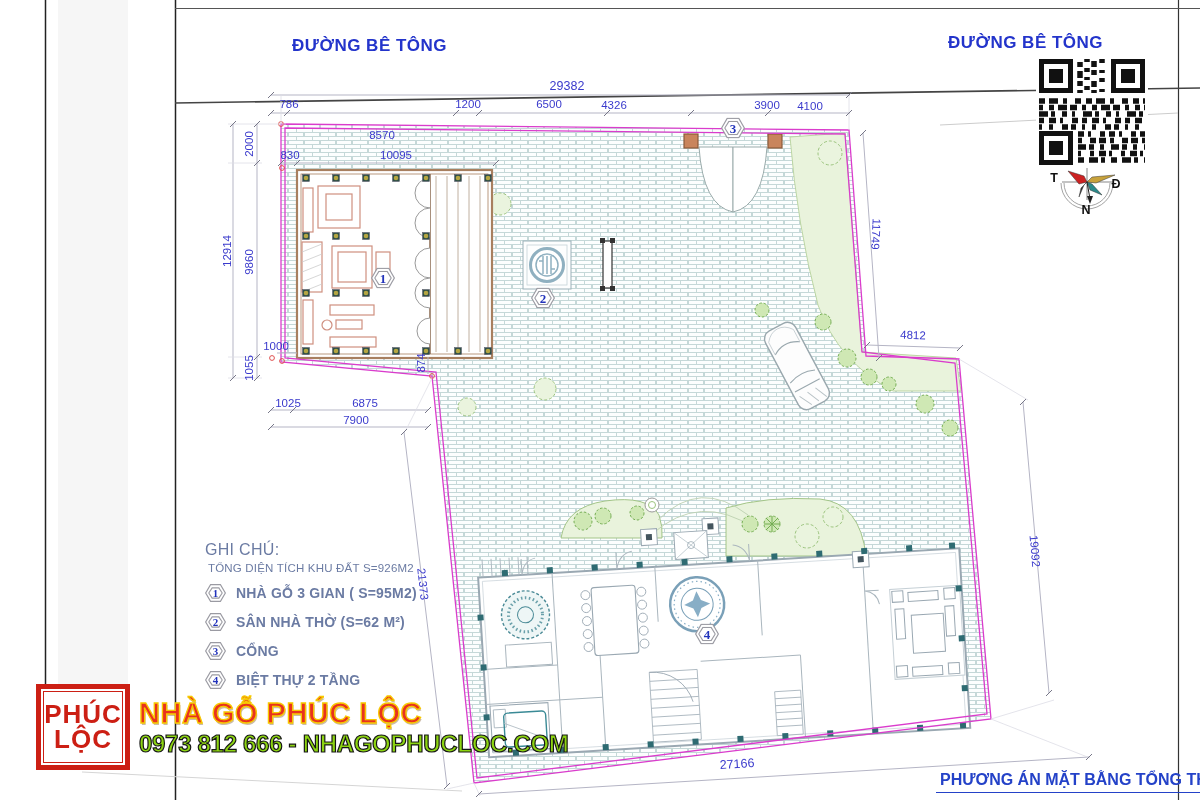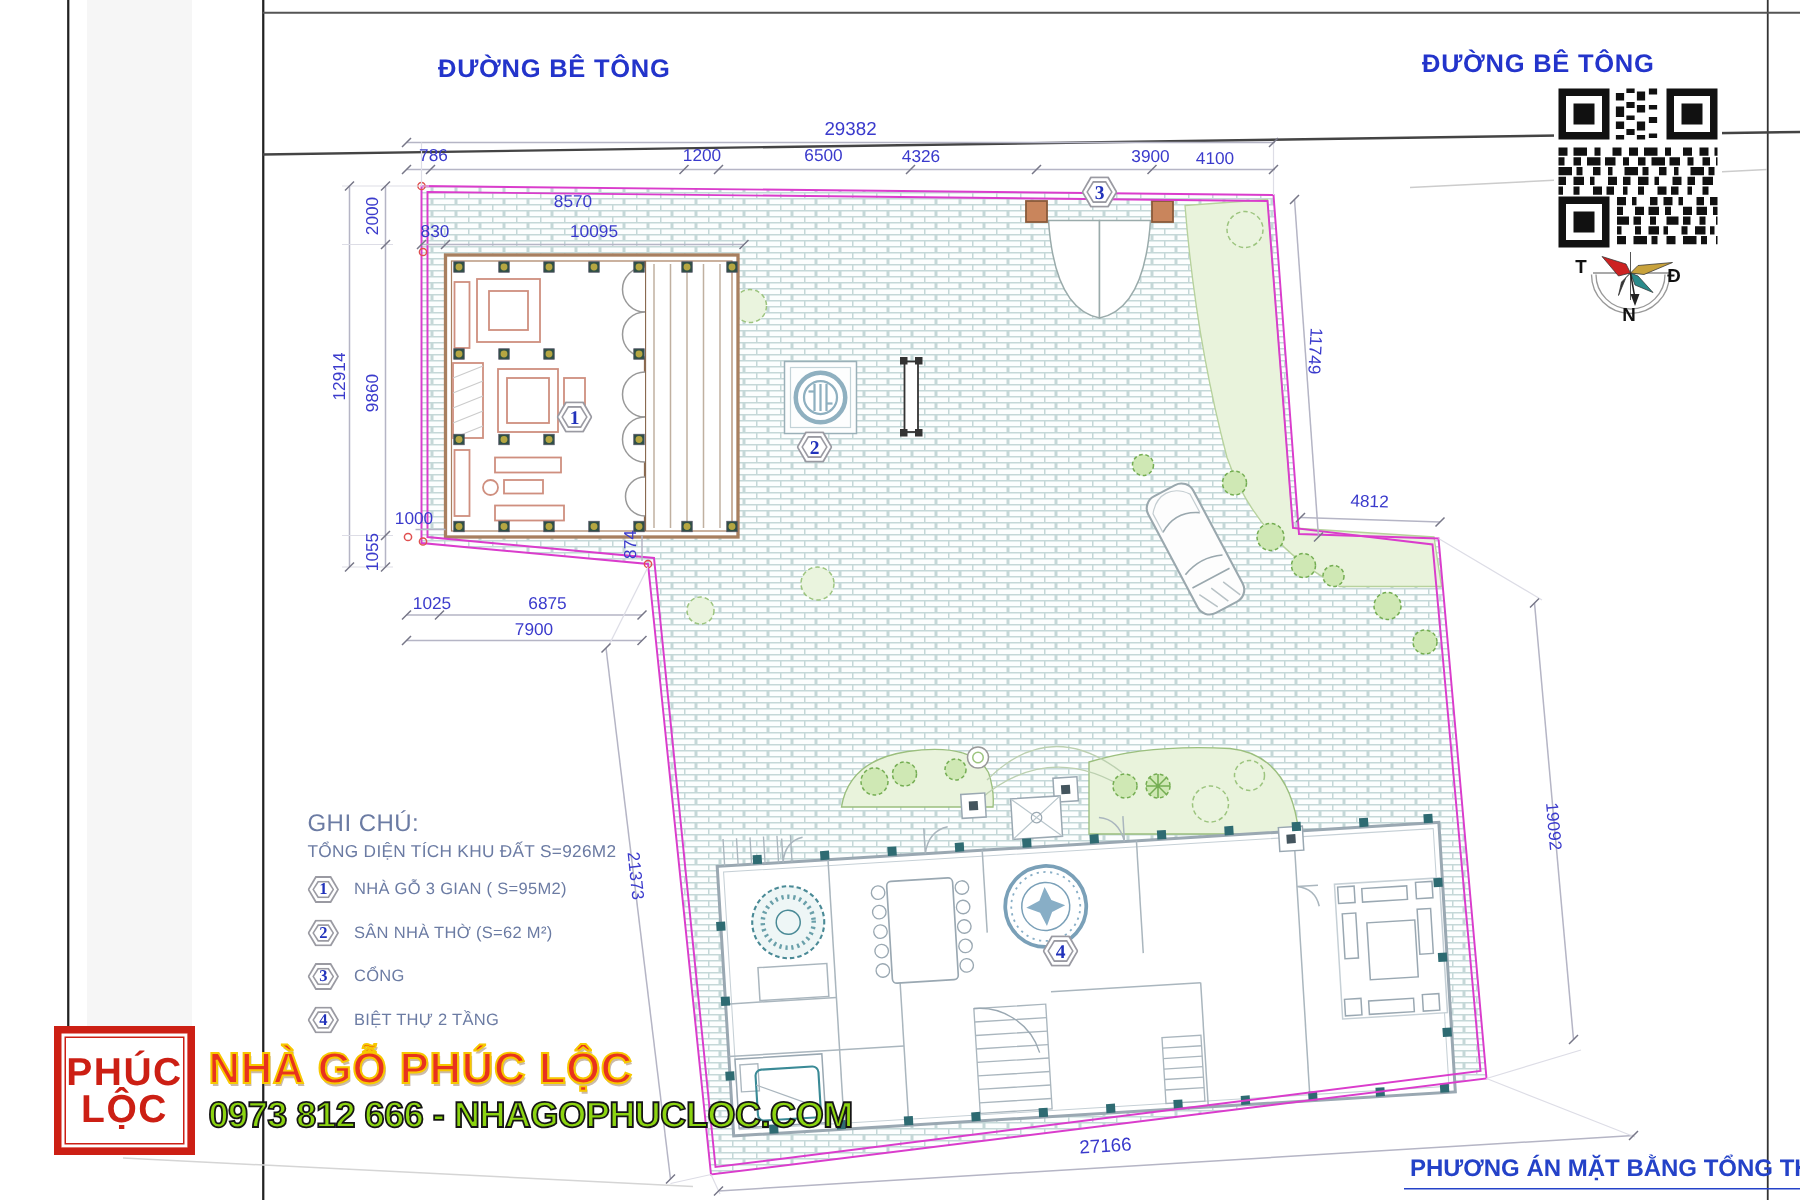--- a/index.html
+++ b/index.html
@@ -20,21 +20,21 @@
   .hex .h4{inset:4.4px;background:#ffffff;}
   .hex span{position:relative;z-index:2;font-family:"Liberation Serif",serif;font-weight:bold;
             font-size:13px;color:#2233bb;line-height:1;}
   
   .legend{position:absolute;left:205px;top:541px;z-index:5;color:#6b7ba3;}
   .legend .ltitle{font-size:16px;letter-spacing:.3px;}
   .legend .lsub{font-size:11.5px;margin-top:3px;letter-spacing:.2px;text-align:center;}
   .legend .lrow{display:flex;align-items:center;gap:10px;margin-top:9px;height:20px;}
   .legend .lhex{position:relative;width:21px;height:18px;flex:0 0 auto;display:flex;align-items:center;justify-content:center;transform:none;}
   .legend .lhex span{font-size:11px;}
-  .legend .llabel{font-size:11px;letter-spacing:.2px;}
+  .legend .llabel{font-size:14px;letter-spacing:.2px;font-weight:bold;}
   
   .banner{position:absolute;left:36px;top:684px;display:flex;gap:9px;z-index:7;align-items:center;}
   .logo{width:84px;height:76px;border:5px solid #cc1f14;background:#fff;display:flex;flex-direction:column;
         align-items:center;justify-content:center;color:#cc1f14;font-weight:900;font-size:26px;line-height:.95;
         letter-spacing:1px;box-shadow:inset 0 0 0 2px #fff, inset 0 0 0 3px #cc1f14;}
   .banner-text{display:flex;flex-direction:column;justify-content:center;}
   .banner-title{font-size:29px;font-weight:900;color:#e8321e;-webkit-text-stroke:1.3px #f7c800;
                 text-shadow:1px 2px 0 rgba(110,60,0,.35);letter-spacing:.5px;line-height:1.05;}
   .banner-contact{font-size:24px;font-weight:900;color:#8cd411;-webkit-text-stroke:1.2px #151515;
                   margin-top:3px;letter-spacing:-.3px;line-height:1.05;}

